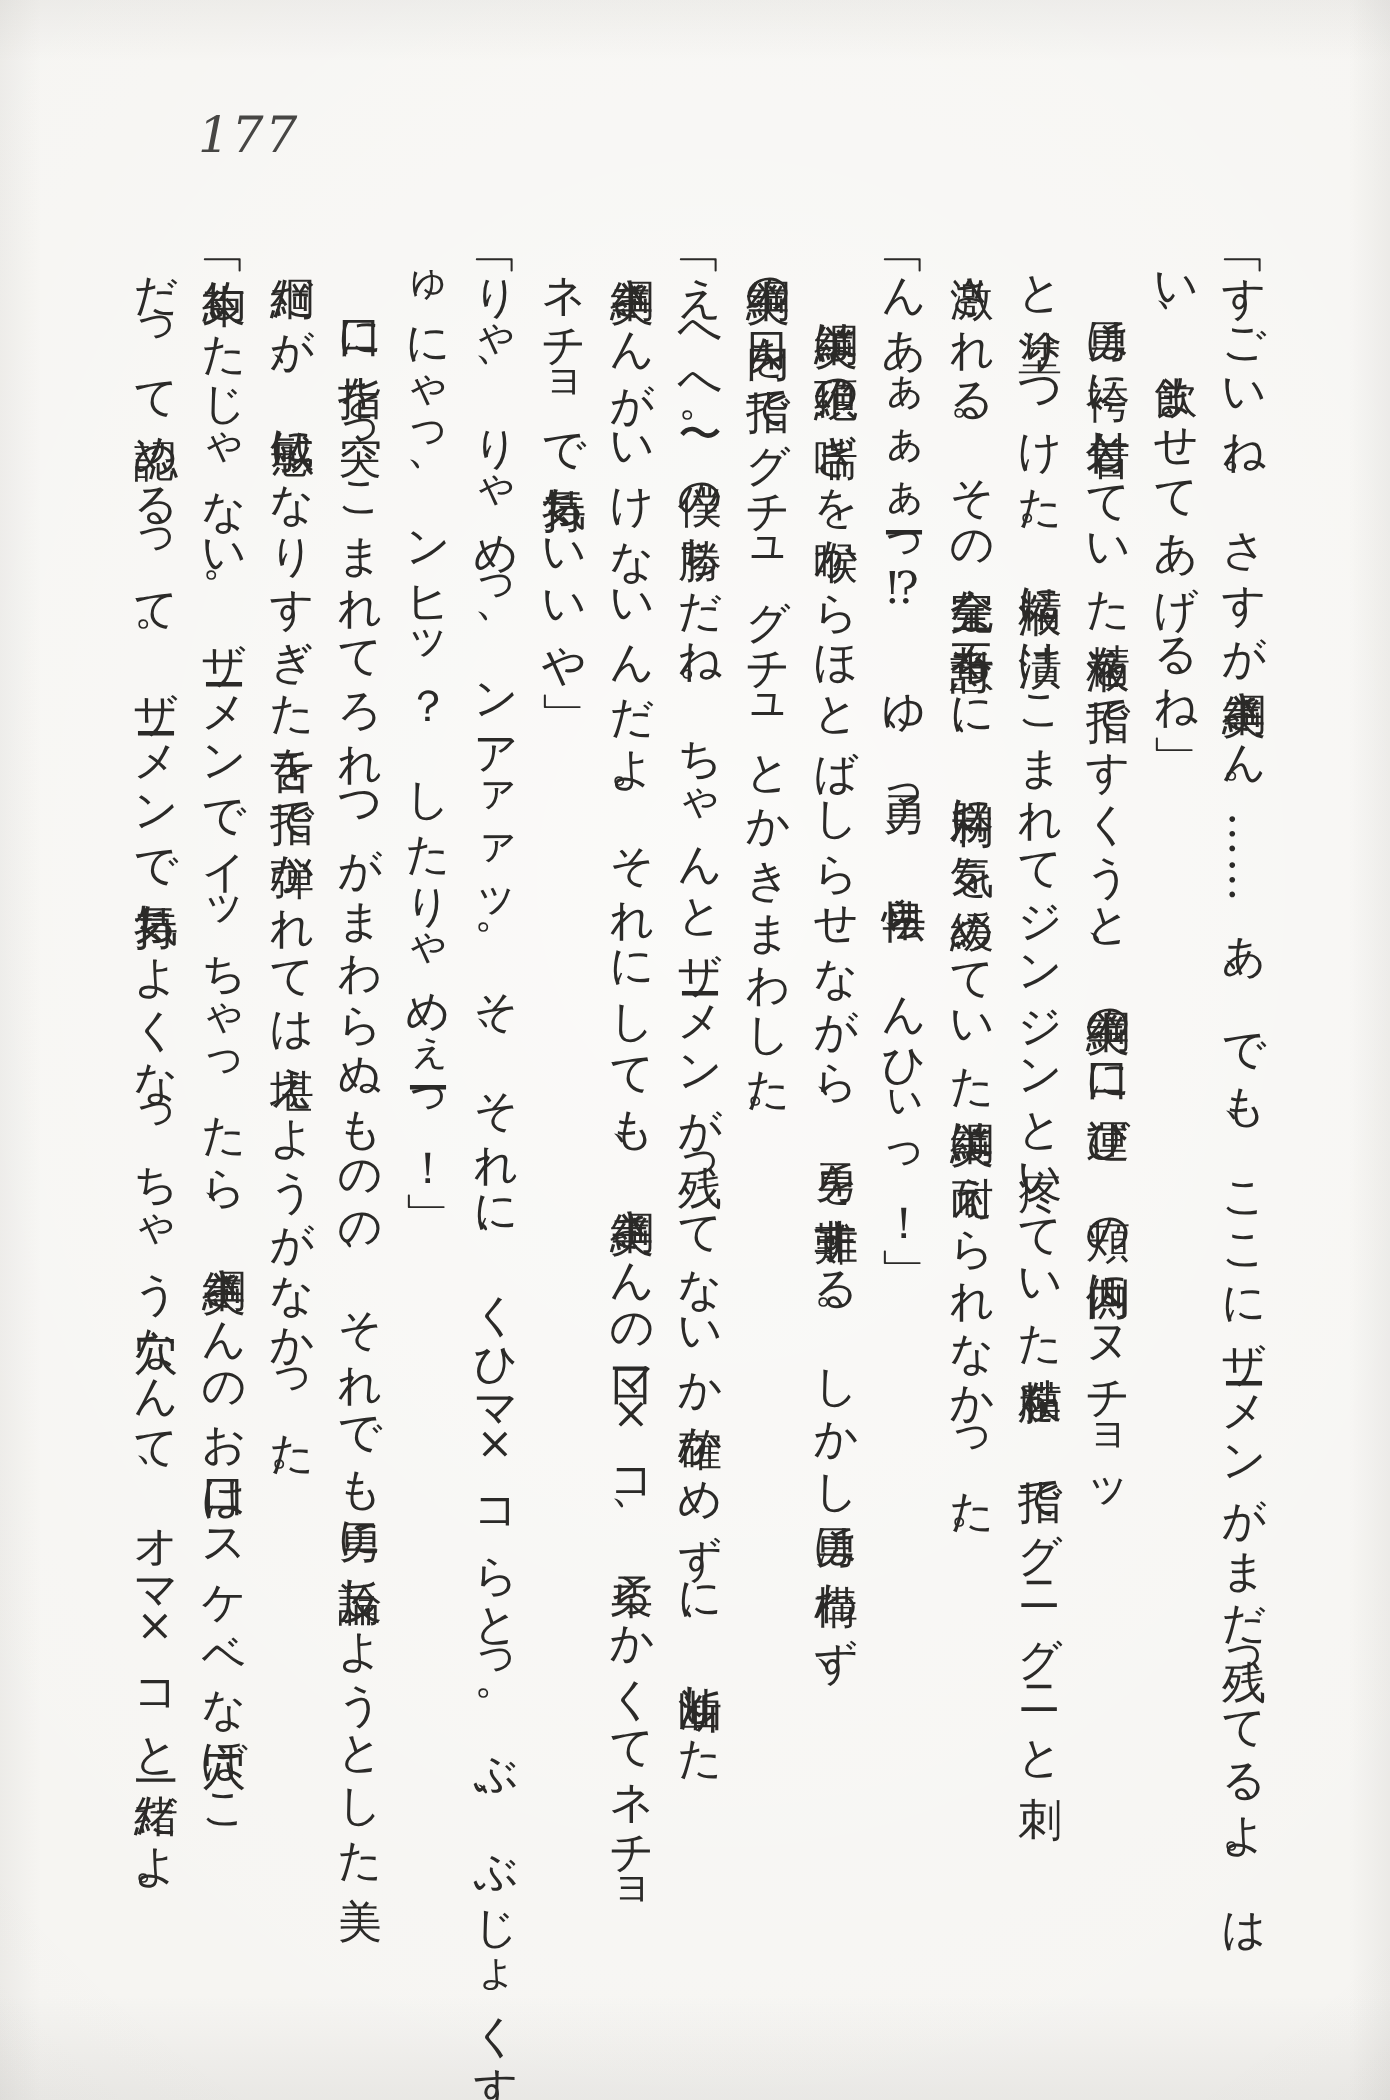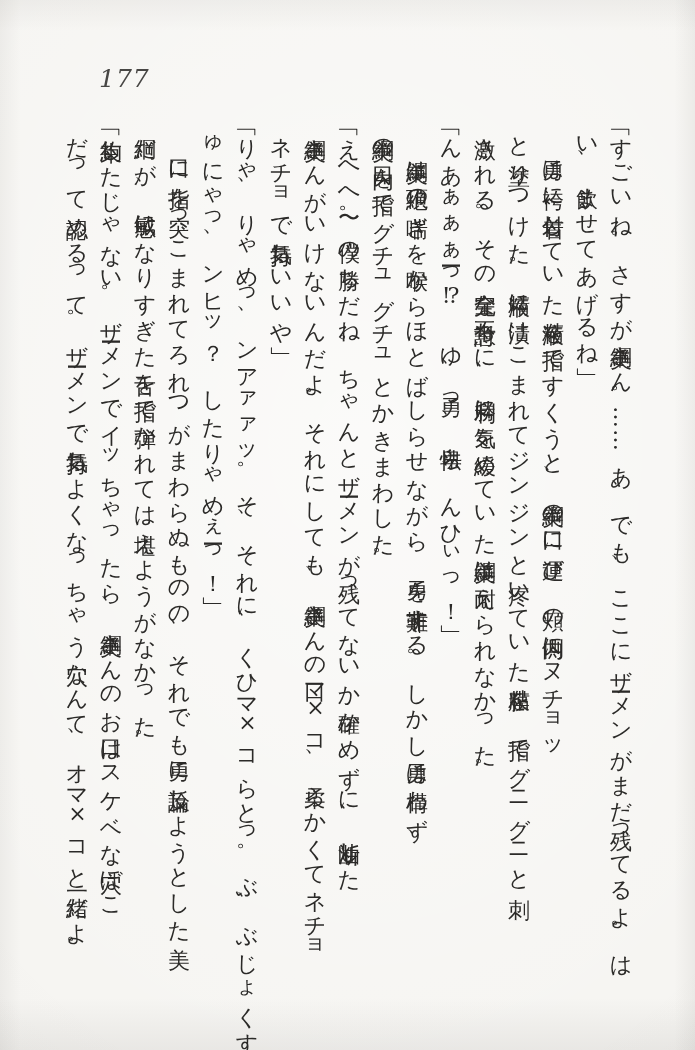--- a/index.html
+++ b/index.html
@@ -17,21 +17,21 @@
   .page {
     position: absolute;
     inset: 0;
     background:
       linear-gradient(to right, rgba(60,55,50,.05), rgba(0,0,0,0) 3%, rgba(0,0,0,0) 97%, rgba(60,55,50,.06)),
       linear-gradient(to bottom, rgba(60,55,50,.05), rgba(0,0,0,0) 3%, rgba(0,0,0,0) 95%, rgba(60,55,50,.07)),
       radial-gradient(135% 115% at 52% 42%, rgba(255,255,255,.55) 0%, rgba(255,255,255,0) 55%, rgba(50,45,40,.06) 100%);
   }
   .folio {
     position: absolute;
-    top: 64px;
+    top: 53px;
     left: 99px;
     font-size: 25px;
     font-style: italic;
     letter-spacing: 1px;
     color: #474644;
   }
   .text-block {
     position: absolute;
     top: 122px;
     left: 60px;

